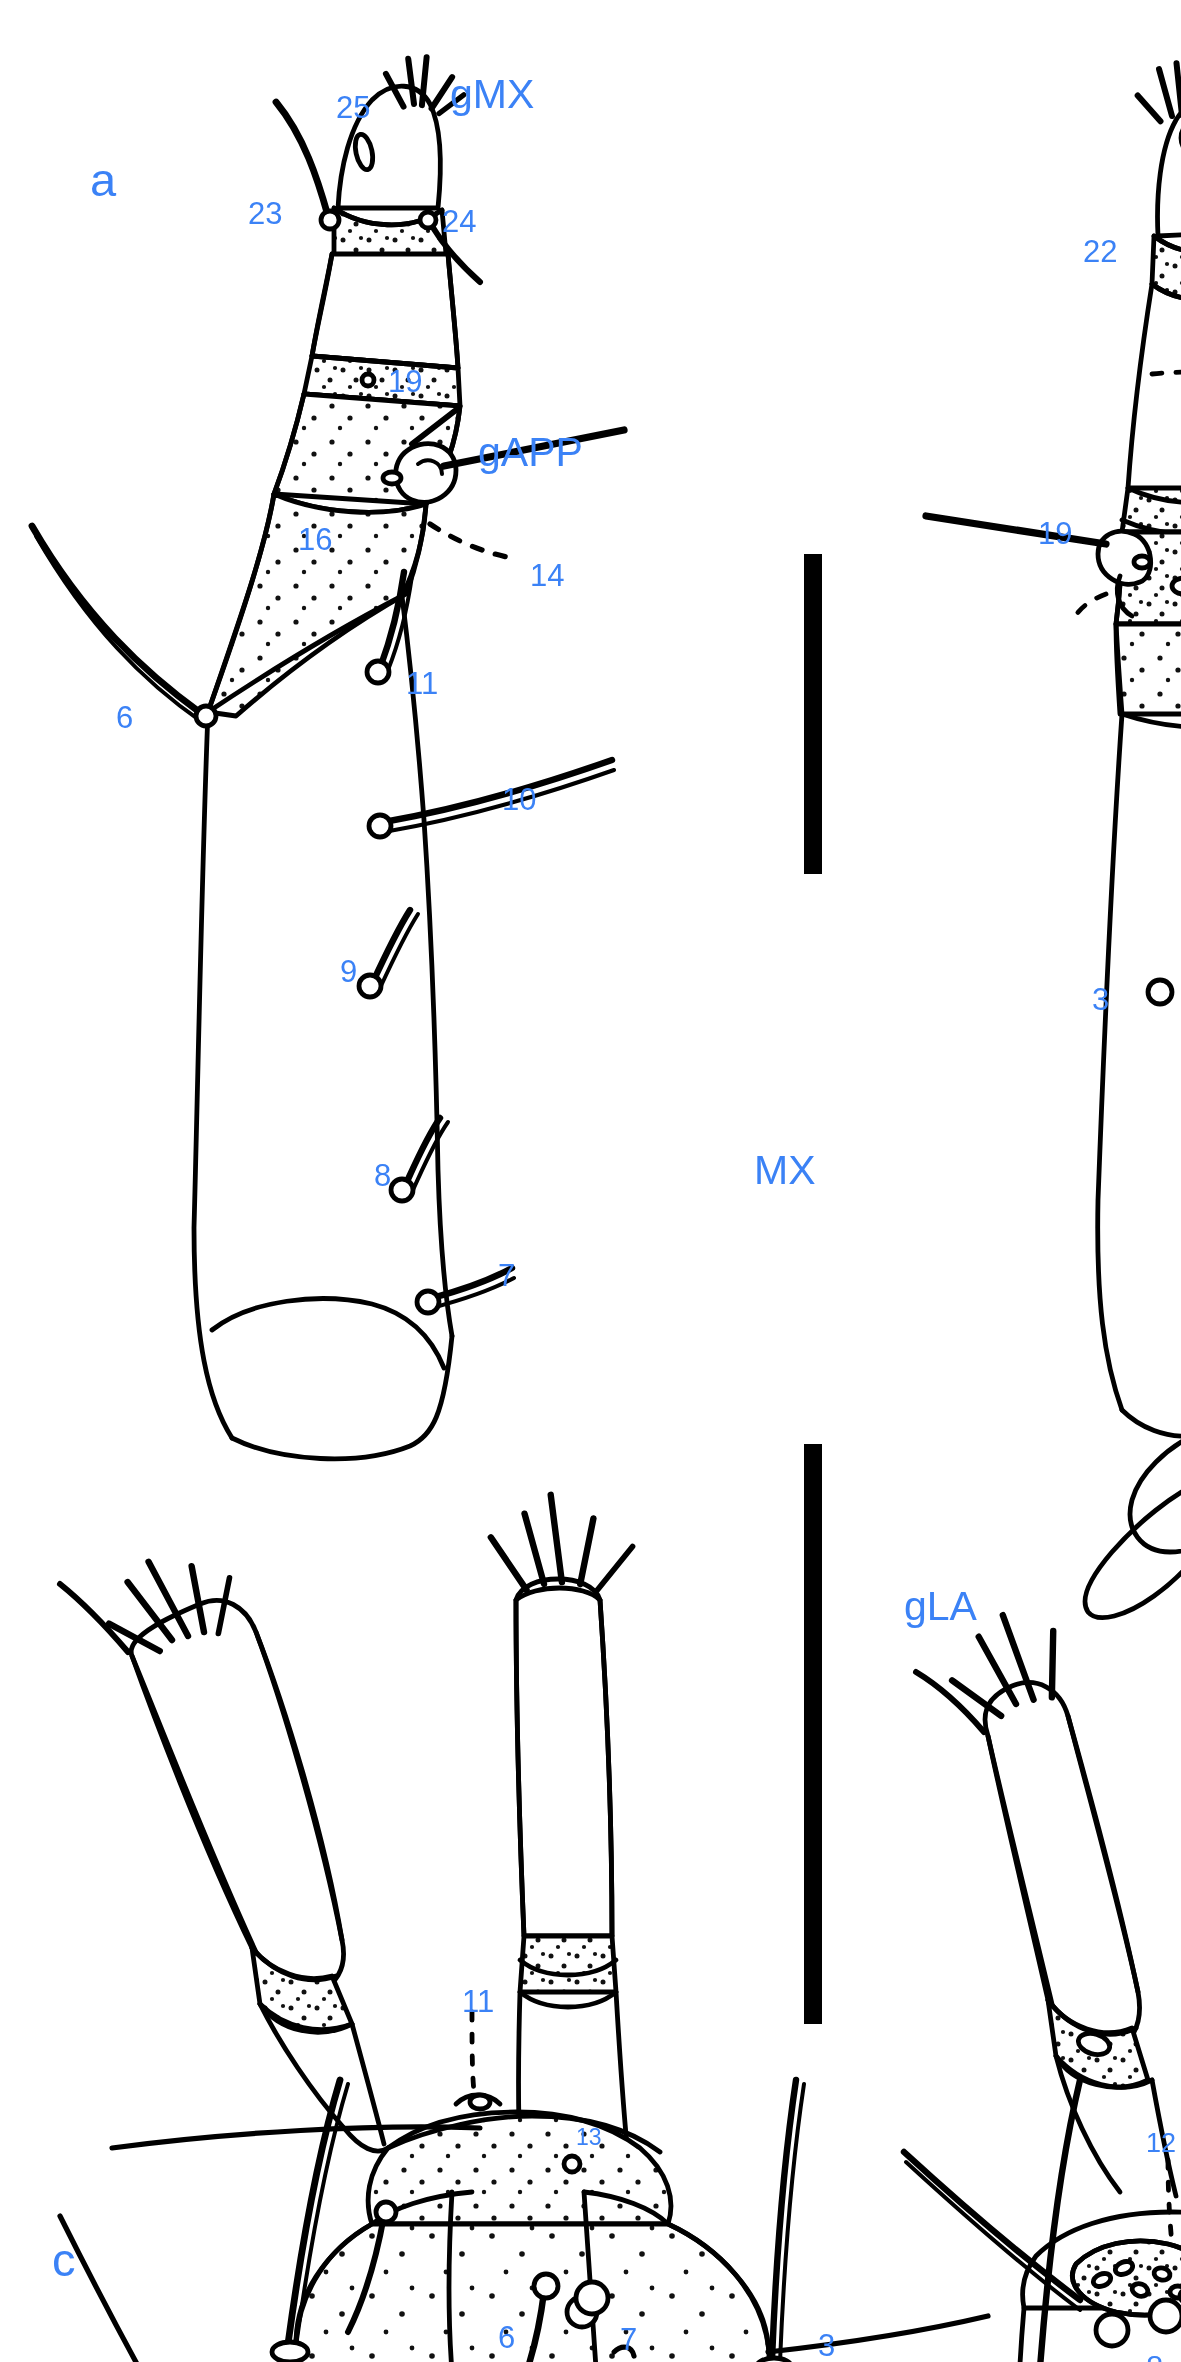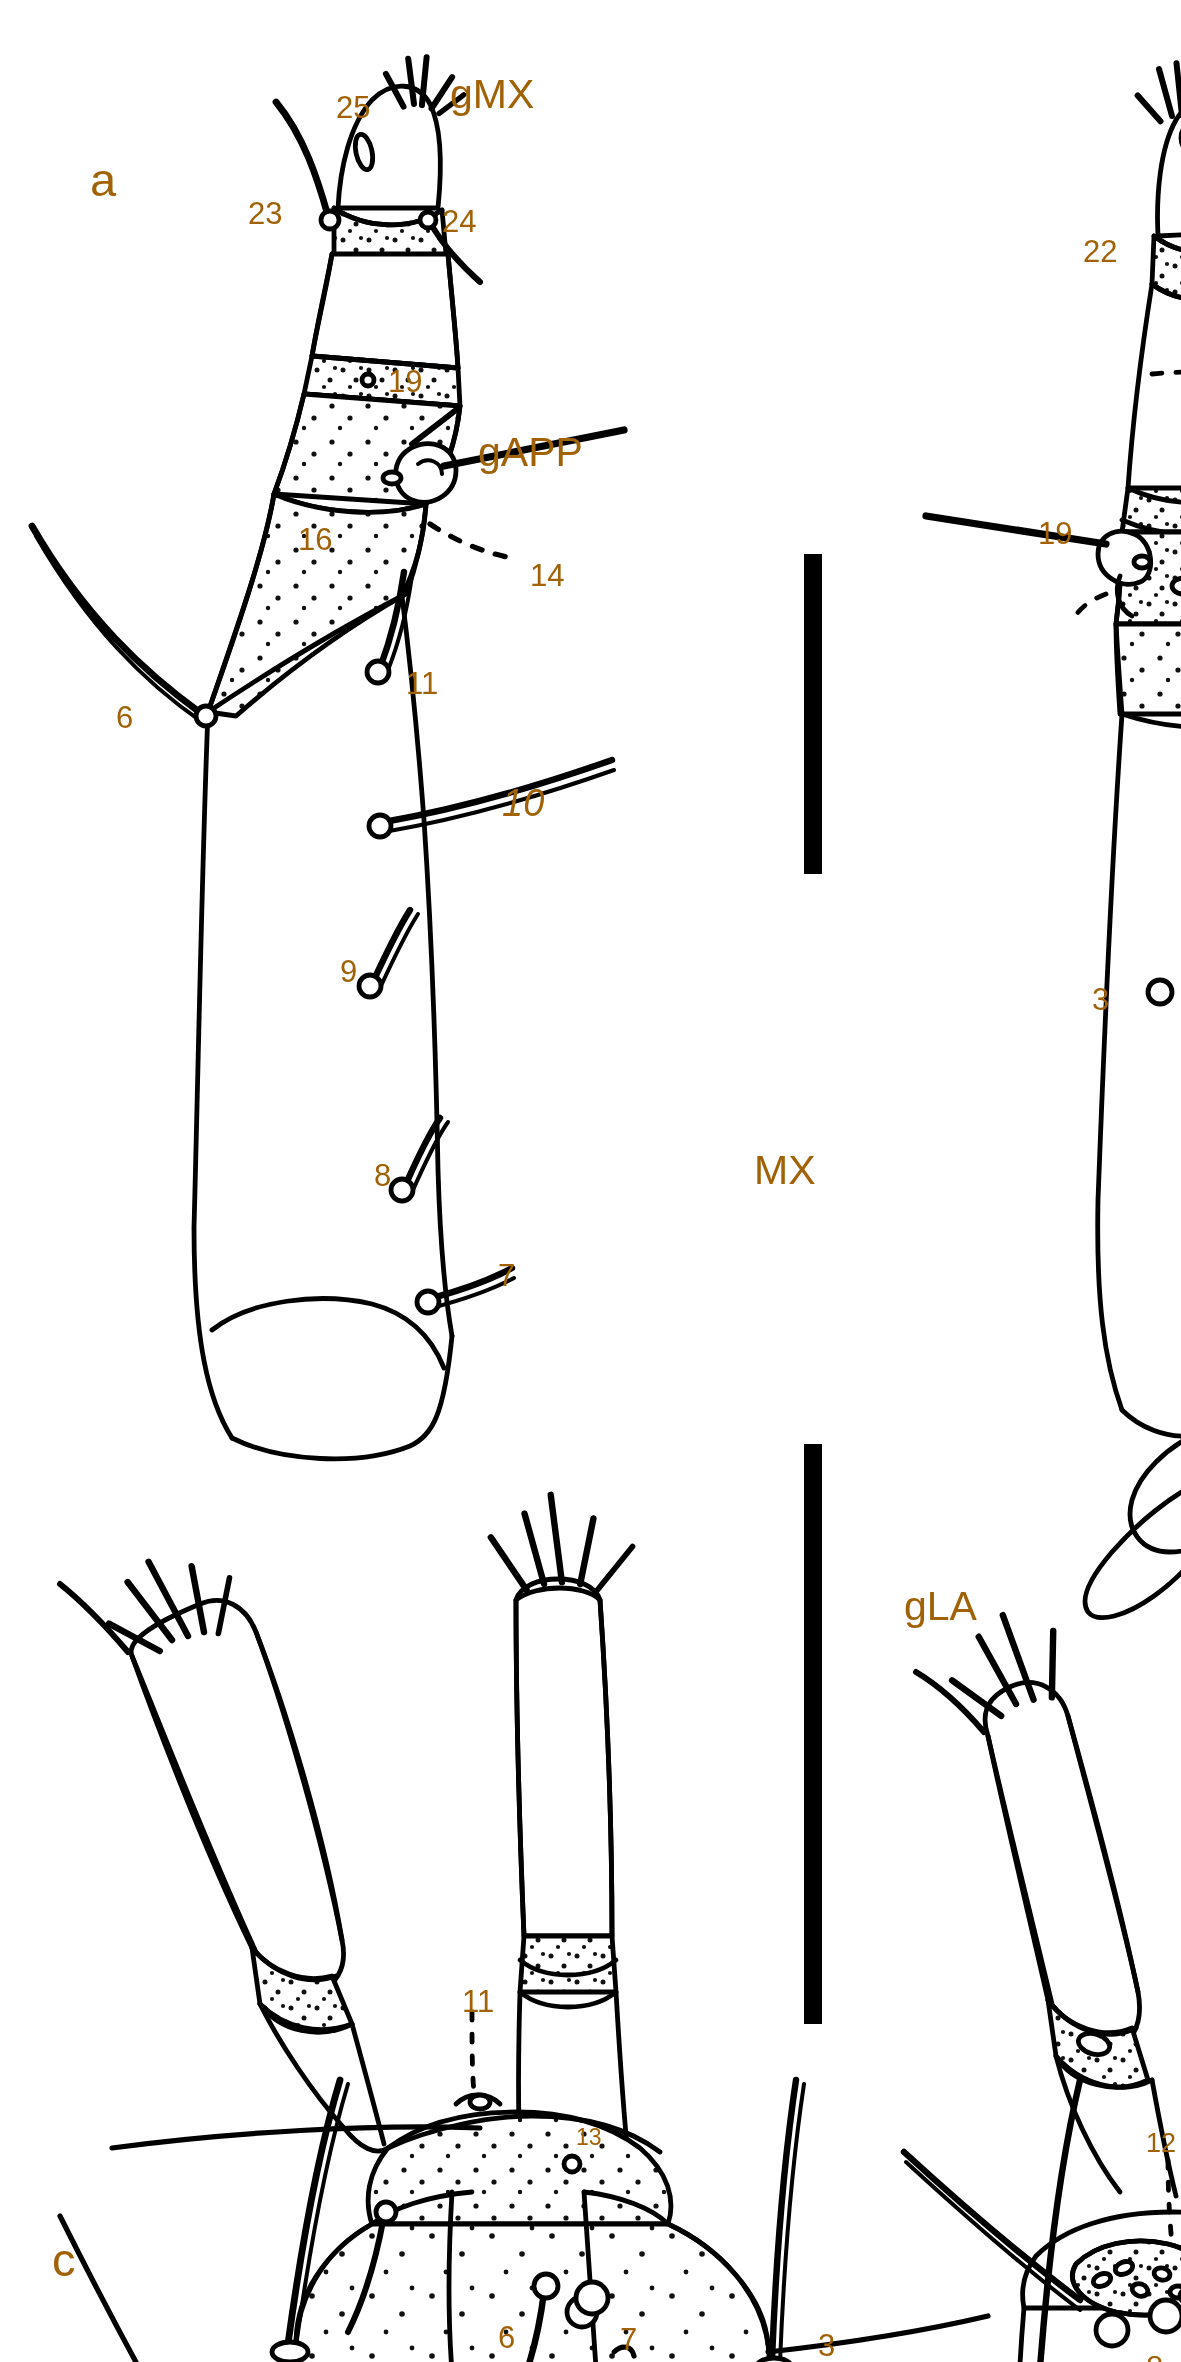--- a/index.html
+++ b/index.html
@@ -17,21 +17,21 @@
   }
   #art{
     position:absolute;
     left:0; top:0;
     width:1181px;
     height:2362px;
   }
   .lbl{
     position:absolute;
     font-family:"Liberation Sans", sans-serif;
-    color:#a16207;
+    color:#3b82f6;
     white-space:nowrap;
     line-height:1;
     -webkit-user-select:none;
     user-select:none;
   }
   .num{ font-size:31px; }
   .panel{ font-size:47px; }
   .grp{ font-size:41px;text-align:right; }
   .reg{ font-size:41px; }
 </style>
@@ -413,21 +413,21 @@
   <div class="lbl grp" style="left: 904px; top: 1586px; font-size: 41px;">gLA</div>
 
   <div class="lbl num" style="left: 336px; top: 92px; font-size: 31px;">25</div>
   <div class="lbl num" style="left: 248px; top: 198px; font-size: 31px;">23</div>
   <div class="lbl num" style="left: 442px; top: 206px; font-size: 31px;">24</div>
   <div class="lbl num" style="left: 388px; top: 366px; font-size: 31px;">19</div>
   <div class="lbl num" style="left: 298px; top: 524px; font-size: 31px;">16</div>
   <div class="lbl num" style="left: 530px; top: 560px; font-size: 31px;">14</div>
   <div class="lbl num" style="left: 116px; top: 702px; font-size: 31px;">6</div>
   <div class="lbl num" style="left: 406px; top: 668px; font-size: 31px;">11</div>
-  <div class="lbl num" style="left: 502px; top: 784px; font-size: 38px; font-style: italic;">10</div>
+  <div class="lbl num" style="left: 502px; top: 784px; font-size: 31px;">10</div>
   <div class="lbl num" style="left: 340px; top: 956px; font-size: 31px;">9</div>
   <div class="lbl num" style="left: 374px; top: 1160px; font-size: 31px;">8</div>
   <div class="lbl num" style="left: 498px; top: 1260px; font-size: 31px;">7</div>
 
   <div class="lbl num" style="left: 1083px; top: 236px; font-size: 31px; text-align: right;">22</div>
 
   <div class="lbl num" style="left: 1038px; top: 518px; font-size: 31px;">19</div>
 
   <div class="lbl num" style="left: 1092px; top: 984px; font-size: 31px;">3</div>
 

